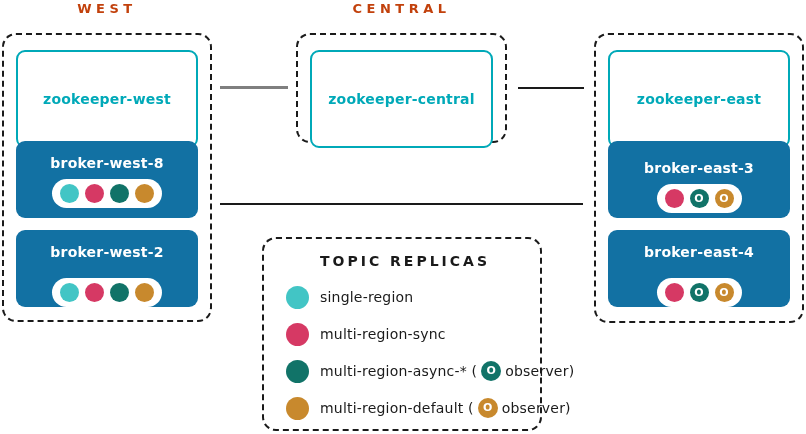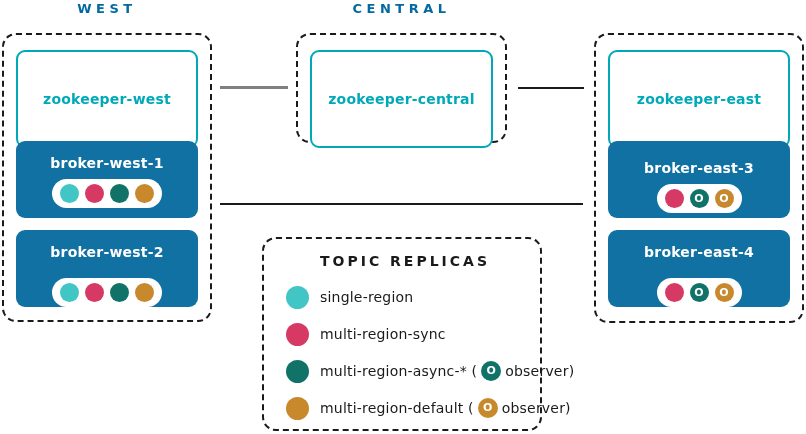--- a/index.html
+++ b/index.html
@@ -7,21 +7,21 @@
     position:relative;
     width:806px;height:434px;
     background:#ffffff;
     font-family:"DejaVu Sans","Liberation Sans",sans-serif;
     color:#1a1a1a;
     overflow:hidden;
   }
   .region-title{
     position:absolute;top:1px;
     font-size:13px;font-weight:bold;letter-spacing:4.5px;
-    text-align:center;color:#0369a1;
+    text-align:center;color:#c2410c;
   }
   .rt-west{left:2px;width:210px;}
   .rt-central{left:296px;width:211px;}
   .rt-east{left:594px;width:210px;}
 
   .region{
     position:absolute;
     border:2px dashed #1a1a1a;
     border-radius:14px;
     box-sizing:border-box;
@@ -116,21 +116,21 @@
 
   <div class="line line-west-central" style="background: rgb(127, 127, 127);"></div>
   <div class="line line-central-east" style="background: rgb(26, 26, 26);"></div>
   <div class="line line-broker" style="background: rgb(26, 26, 26);"></div>
 
   <div class="region region-west">
     <div class="zk-box" style="border-color: rgb(0, 169, 184);">
       <span class="zk-label" style="color: rgb(0, 169, 184);">zookeeper-west</span>
     </div>
     <div class="broker broker-1" style="background: rgb(18, 113, 163);">
-      <div class="broker-label">broker-west-1</div>
+      <div class="broker-label">broker-west-8</div>
       <div class="pill">
         <span class="dot" style="background: rgb(66, 197, 197);"></span>
         <span class="dot" style="background: rgb(214, 57, 100);"></span>
         <span class="dot" style="background: rgb(17, 115, 104);"></span>
         <span class="dot" style="background: rgb(200, 137, 45);"></span>
       </div>
     </div>
     <div class="broker broker-2" style="background: rgb(18, 113, 163);">
       <div class="broker-label">broker-west-2</div>
       <div class="pill">

